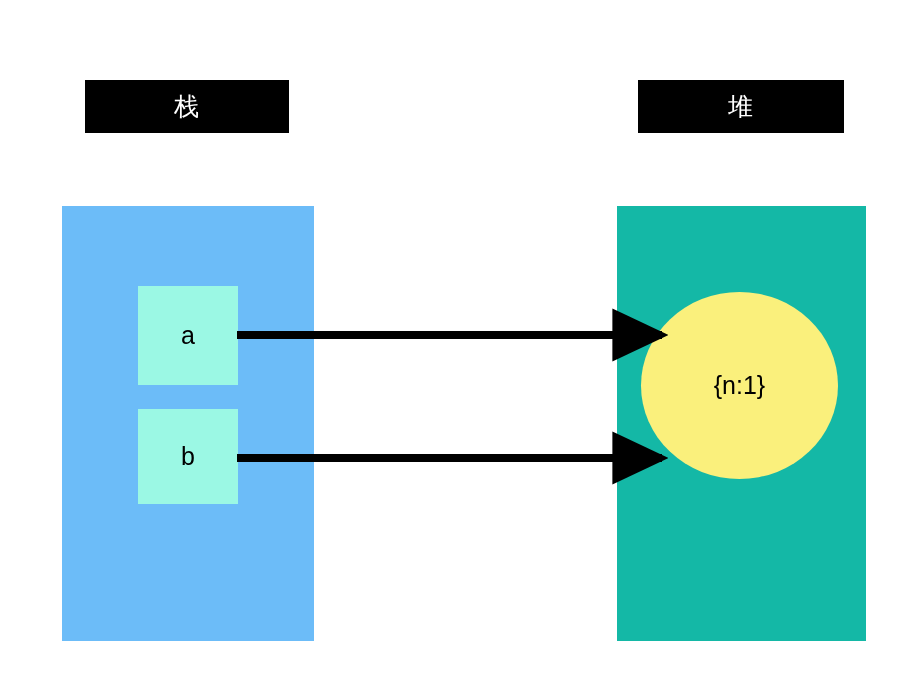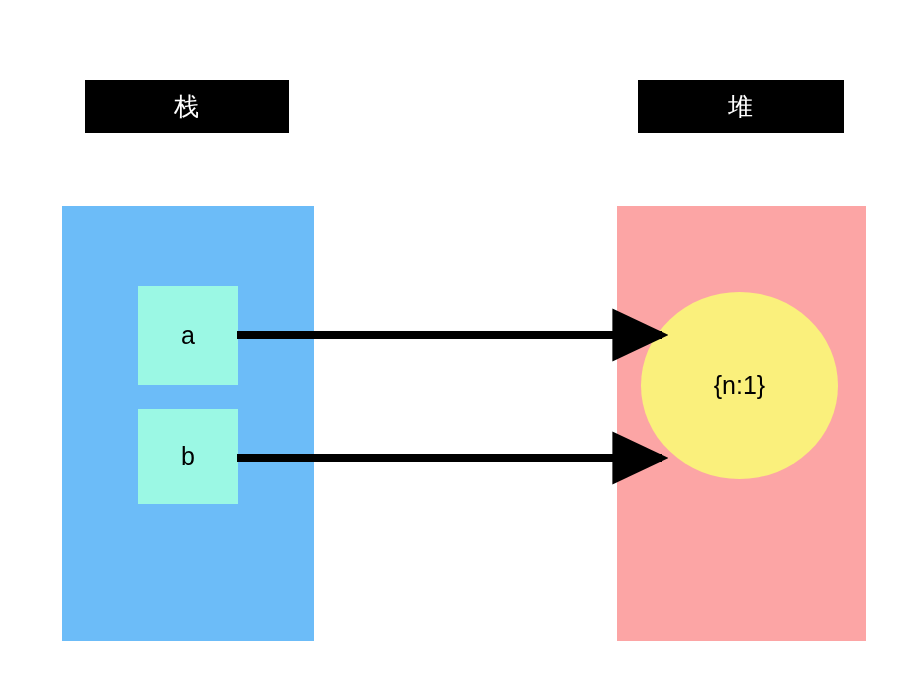--- a/index.html
+++ b/index.html
@@ -54,21 +54,21 @@
     top: 206px;
     width: 252px;
     height: 435px;
     background: #6cbcf8;
   }
   #panel-heap {
     left: 617px;
     top: 206px;
     width: 249px;
     height: 435px;
-    background: #fca5a5;
+    background: #14b8a6;
   }
 
   
   .var-cell {
     position: absolute;
     background: #9bf8e4;
     display: flex;
     align-items: center;
     justify-content: center;
     color: #000000;

